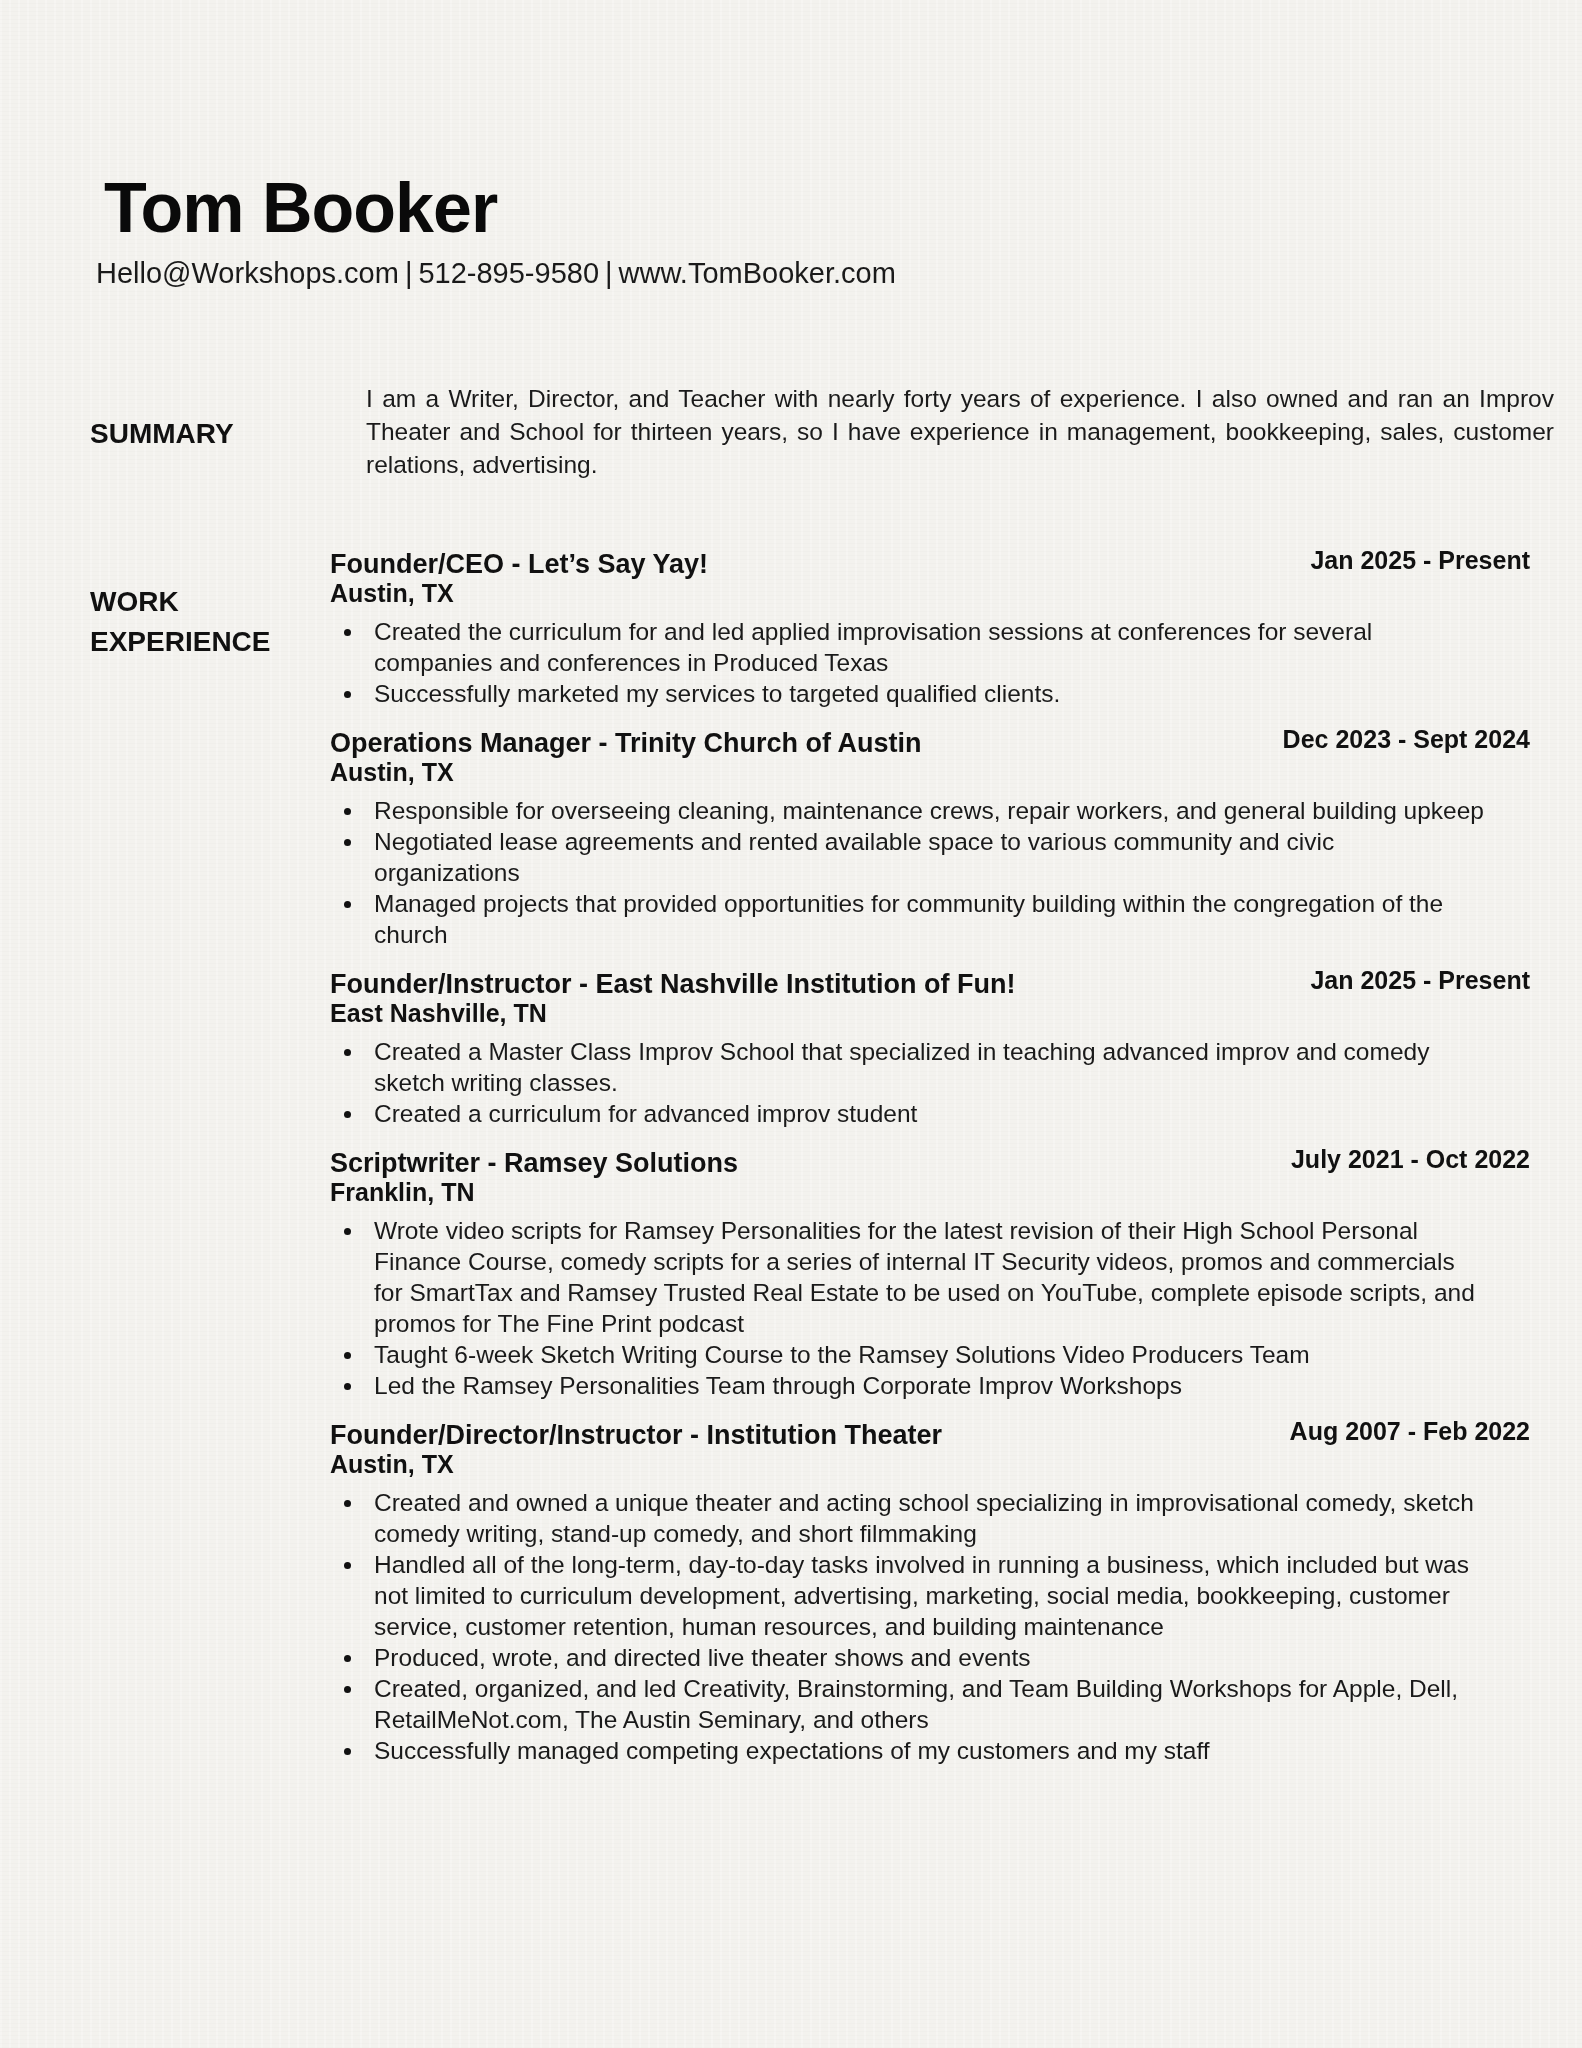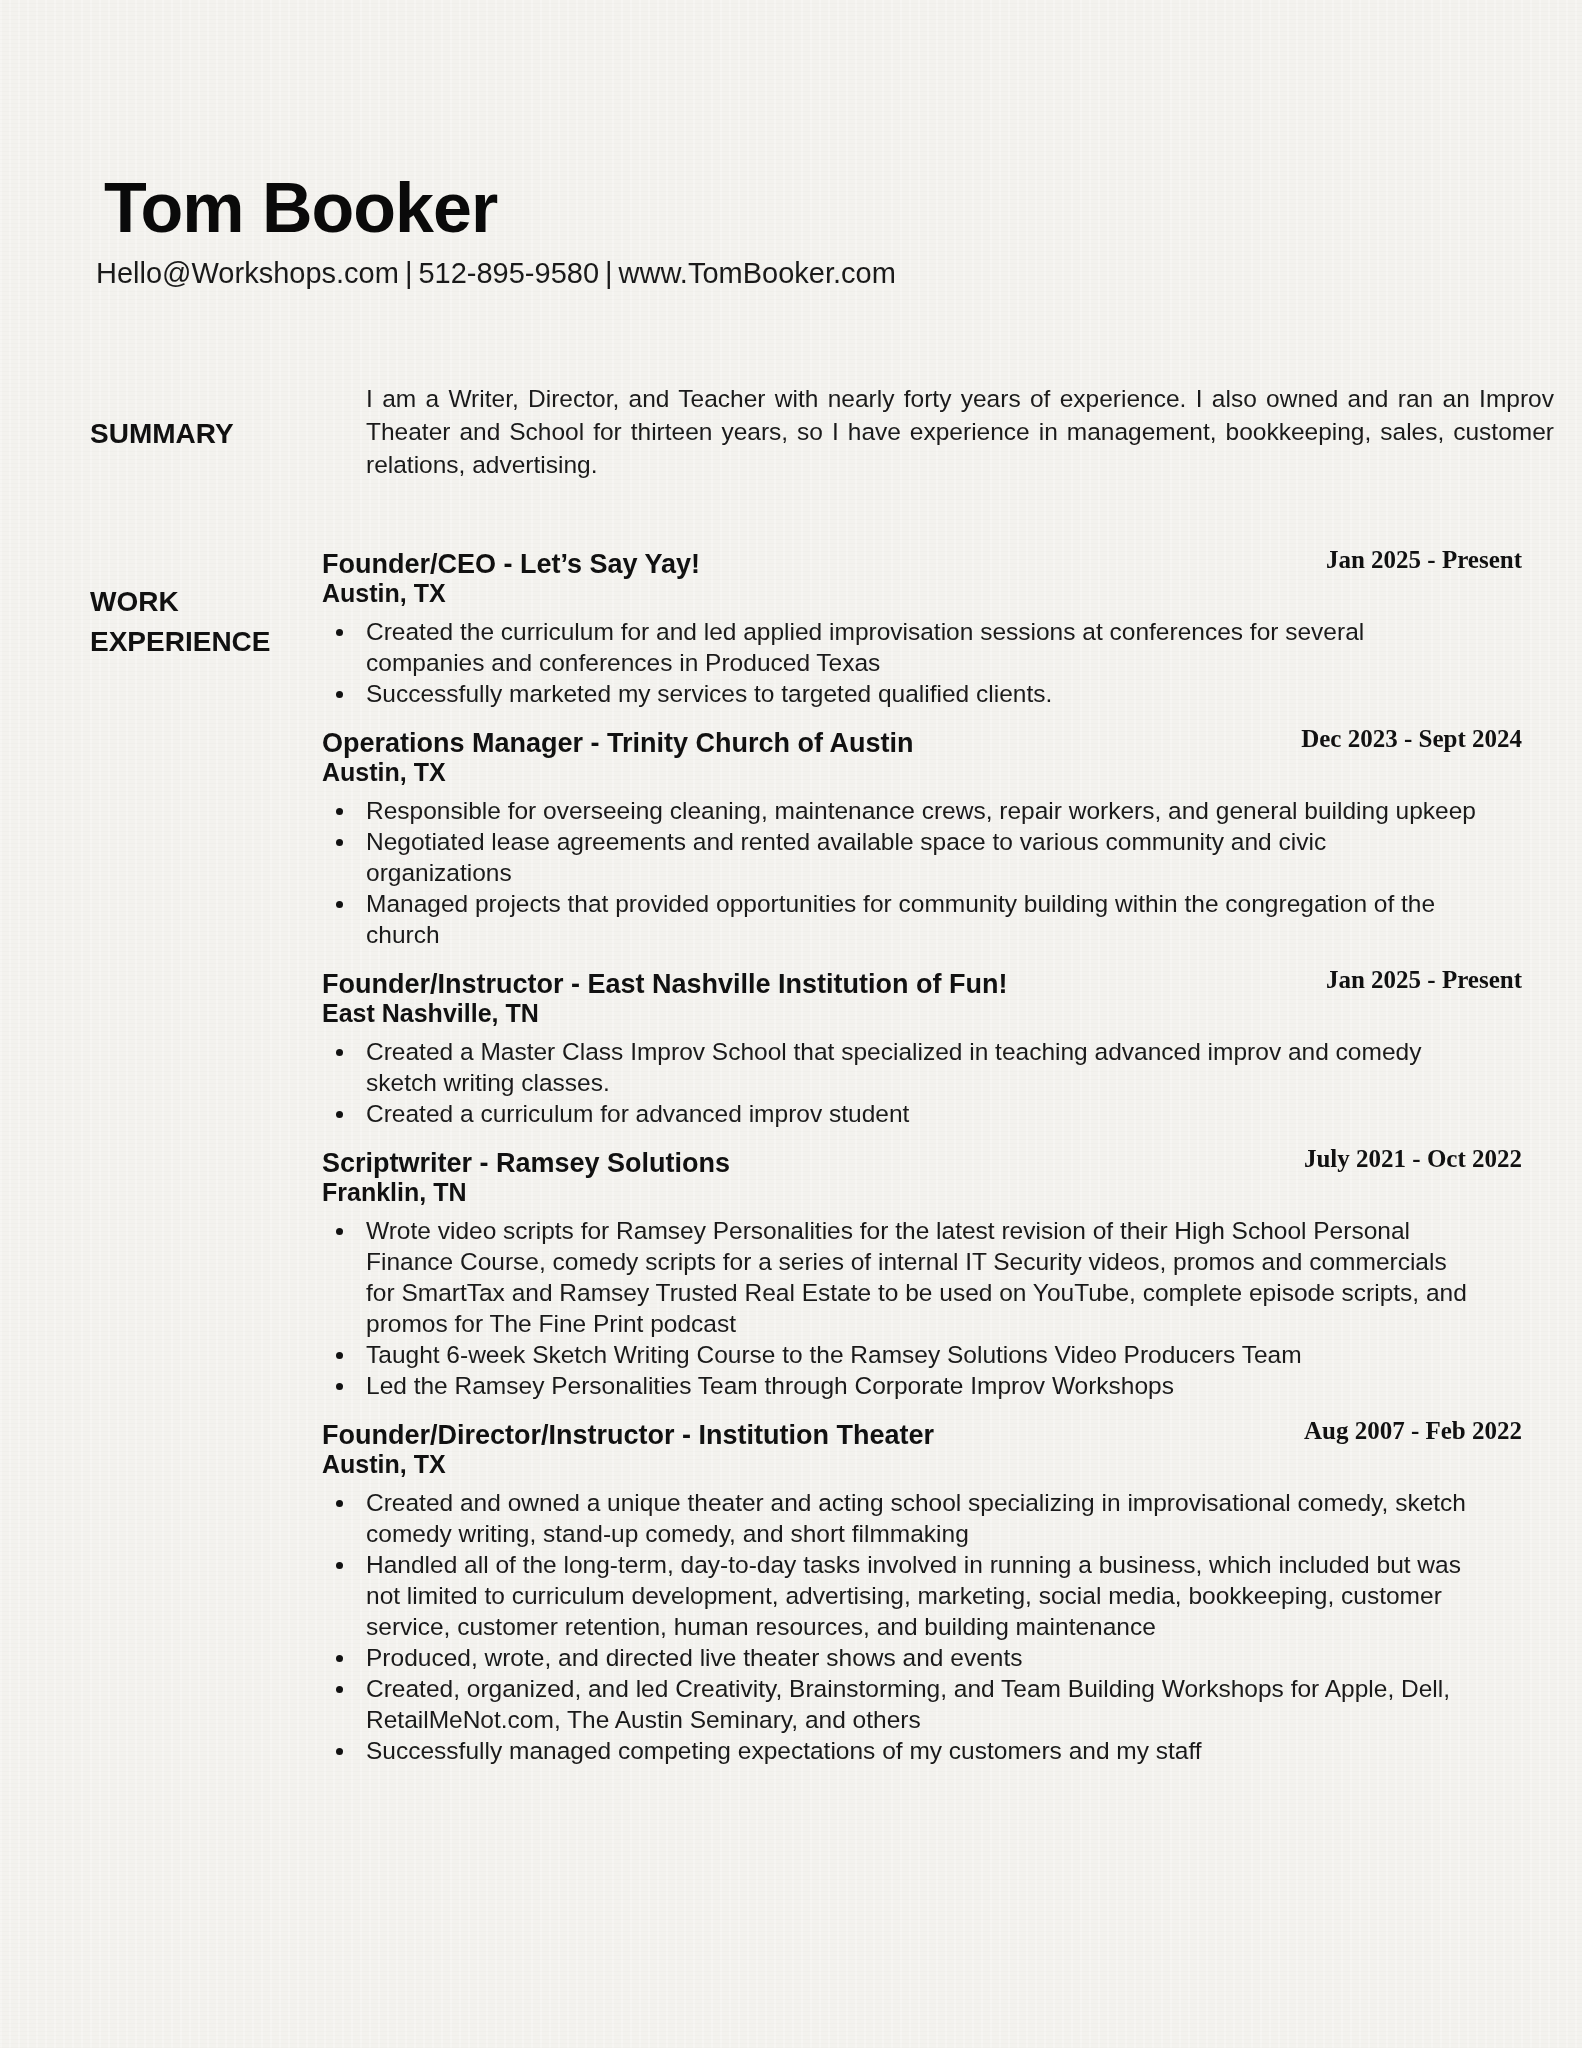--- a/index.html
+++ b/index.html
@@ -30,30 +30,30 @@
     position: absolute; left: 0; top: 0; width: 200px;
     font-weight: 700; font-size: 28px; line-height: 40px; color: #111; margin-top: 34px;
   }
   .summary { top: 380px; }
   .summary-text {
     position: absolute; left: 232px; top: 2px; width: 1188px;
     font-size: 24.5px; line-height: 33px; text-align: justify; color: #1a1a1a; margin-left: 44px;
   }
 
   .work { top: 548px; }
-  .jobs { position: absolute; left: 232px; top: 0; width: 1200px; }
+  .jobs { position: absolute; left: 240px; top: 0; width: 1200px; }
   .job { margin-bottom: 18px; }
   .job-head { position: relative; height: 32px; }
   .job-title {
     font-weight: 700; font-size: 27px; line-height: 32px; color: #111;
     position: absolute; left: 0; top: 0; white-space: nowrap;
   }
   .job-dates {
     font-weight: 700; font-size: 25px; line-height: 32px; color: #111;
-    position: absolute; right: 0; top: -4px; white-space: nowrap; font-family: Liberation Serif, serif;
+    position: absolute; right: 0; top: -4px; white-space: nowrap;
   }
   .job-location {
     font-weight: 700; font-size: 25px; line-height: 30px; color: #111;
     margin-top: -2px;
   }
   .bullets { list-style: none; margin: 8px 0 0 0; padding: 0; }
   .bullets li {
     position: relative; padding-left: 44px;
     font-size: 24.5px; line-height: 31px; color: #1a1a1a;
     width: 1110px;

